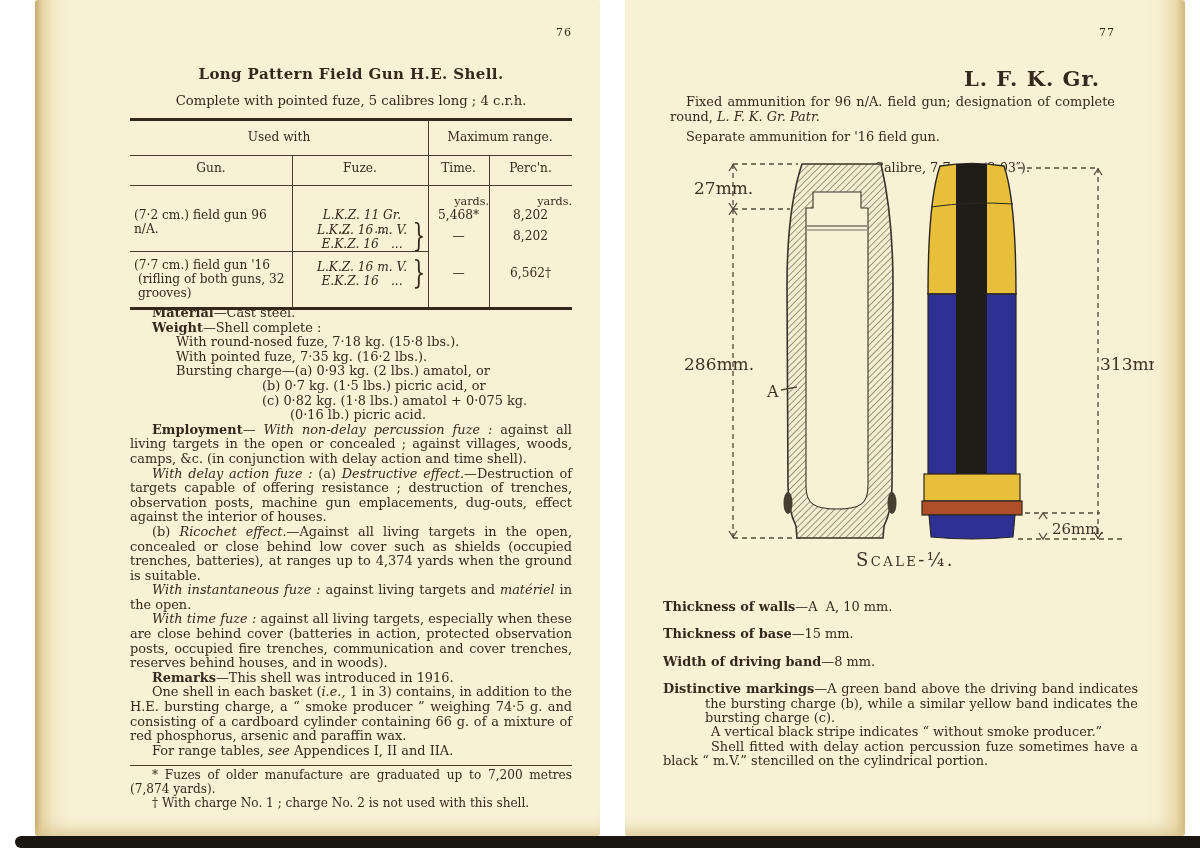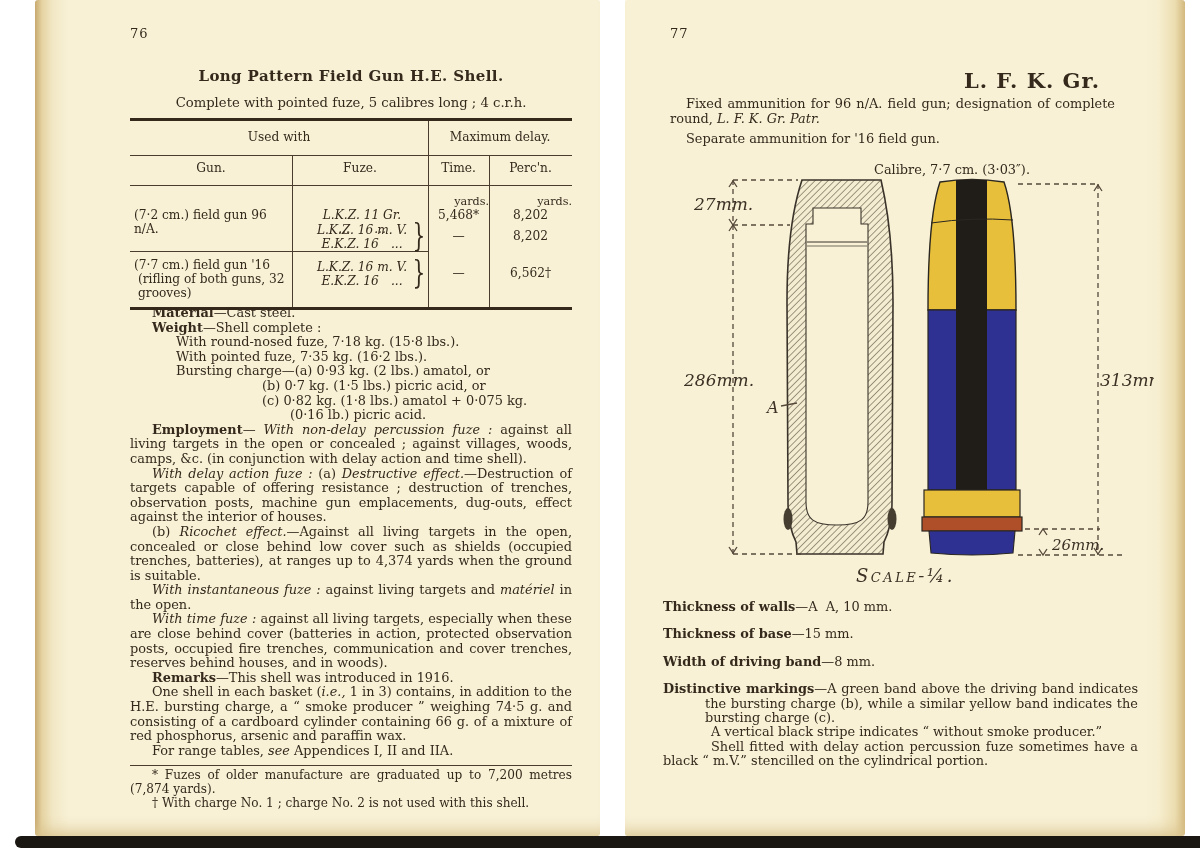--- a/index.html
+++ b/index.html
@@ -13,21 +13,21 @@
     box-shadow:inset 0 -14px 18px -10px #dfc econ;border-radius:3px 2px 2px 3px;}
   .page.left{box-shadow:inset 0 -16px 16px -12px #dcc globalThis;}
   .page.left, .page.right{box-shadow:inset 0 -18px 16px -14px #d9c38d;}
   .page.right{left:625px;width:560px;
     background:
       linear-gradient(270deg,#d3b87e 0,#ecddb0 10px,#f6eecf 26px,#f8f1d6 40px),
       linear-gradient(180deg,#f8f1d6 88%,#f0e3ba 100%),#f8f1d6;
     border-radius:2px 3px 3px 2px;}
   .bottom-strip{position:absolute;left:15px;right:0;top:836px;height:12px;background:#1a1611;border-radius:6px 0 0 6px;}
 
-  .pagenum{text-align:left;font-size:13px;letter-spacing:1px;}
+  .pagenum{text-align:right;font-size:11px;letter-spacing:1px;}
   
   .lp-head{position:absolute;left:95px;top:26px;width:442px;text-align:center;}
   .lp-title{margin-top:26px;font-size:15px;font-weight:bold;letter-spacing:.4px;}
   .lp-sub{margin-top:10px;font-size:13.2px;}
   .lp-table{position:absolute;left:95px;top:118px;width:442px;height:186px;
             border-top:3px solid #35291c;border-bottom:3px solid #35291c;font-size:12.2px;}
   .lp-table .cell{position:absolute;}
   .hline{position:absolute;height:1px;background:#4a3d2d;}
   .vline{position:absolute;width:1px;background:#4a3d2d;}
   .tc{text-align:center;}
@@ -44,21 +44,21 @@
   i{font-style:italic;}
   .fnrule{border:none;border-top:1px solid #4a3d2d;margin:7px 0 3px 0;width:442px;}
   .fn{font-size:12.1px;line-height:13.8px;}
   
   .rp-head{position:absolute;left:45px;top:26px;width:445px;}
   .rp-heading{margin-top:27px;text-align:right;margin-right:15px;font-size:21px;font-weight:bold;letter-spacing:1px;}
   .rp-p{margin:0;font-size:12.9px;line-height:14.6px;text-align:justify;}
   .rp-p.first{margin-top:4px;text-indent:16px;}
   .rp-p.sep{margin-top:6px;text-indent:16px;}
   .rp-cal{margin-top:15px;font-size:12.9px;text-align:right;padding-right:85px;}
-  .diagram-wrap{position:absolute;left:55px;top:172px;width:474px;height:425px;font-style:italic;}
+  .diagram-wrap{position:absolute;left:55px;top:156px;width:474px;height:425px;}
   .rp-specs{position:absolute;left:38px;top:600px;width:475px;font-size:12.9px;line-height:14.4px;}
   .rp-specs p{margin:0 0 13px 0;}
   .rp-specs .hang{padding-left:42px;text-indent:-42px;margin-bottom:0;text-align:justify;}
   .rp-specs .cont{margin:0;text-indent:48px;text-align:justify;}
   .dimtext{font-family:"DejaVu Serif",serif;font-size:17px;fill:#3d3125;}
   .dimtext.small{font-size:15px;}
   .scale-text{font-family:"DejaVu Serif",serif;font-size:18px;letter-spacing:2.5px;fill:#3d3125;font-variant:small-caps;}
   .atext{font-family:"DejaVu Serif",serif;font-size:16px;fill:#3d3125;}
 </style>
 </head>
@@ -74,21 +74,21 @@
   <div class="lp-table">
 
     <div class="hline" style="left:0;top:34px;width:442px;"></div>
     <div class="hline" style="left:0;top:64px;width:442px;"></div>
     <div class="hline" style="left:0;top:130px;width:298px;"></div>
     <div class="vline" style="left:298px;top:0;height:186px;"></div>
     <div class="vline" style="left:162px;top:34px;height:152px;"></div>
     <div class="vline" style="left:359px;top:34px;height:152px;"></div>
 
     <div class="cell tc" style="left:0;top:9px;width:298px;">Used with</div>
-    <div class="cell tc" style="left:298px;top:9px;width:144px;">Maximum delay.</div>
+    <div class="cell tc" style="left:298px;top:9px;width:144px;">Maximum range.</div>
     <div class="cell tc" style="left:0;top:40px;width:162px;">Gun.</div>
     <div class="cell tc" style="left:162px;top:40px;width:136px;">Fuze.</div>
     <div class="cell tc" style="left:298px;top:40px;width:61px;">Time.</div>
     <div class="cell tc" style="left:359px;top:40px;width:83px;">Perc'n.</div>
 
     <div class="cell" style="left:4px;top:87px;width:156px;">(7·2 cm.) field gun 96 n/A.</div>
     <div class="cell fuze-i" style="left:170px;top:87px;width:124px;">L.K.Z. 11 Gr. ...  ...</div>
     <div class="cell fuze-i" style="left:170px;top:102px;width:124px;">L.K.Z. 16 m. V.</div>
     <div class="cell fuze-i" style="left:170px;top:116px;width:124px;">E.K.Z. 16 ...</div>
     <div class="brace" style="left:279px;top:99px;">}</div>

